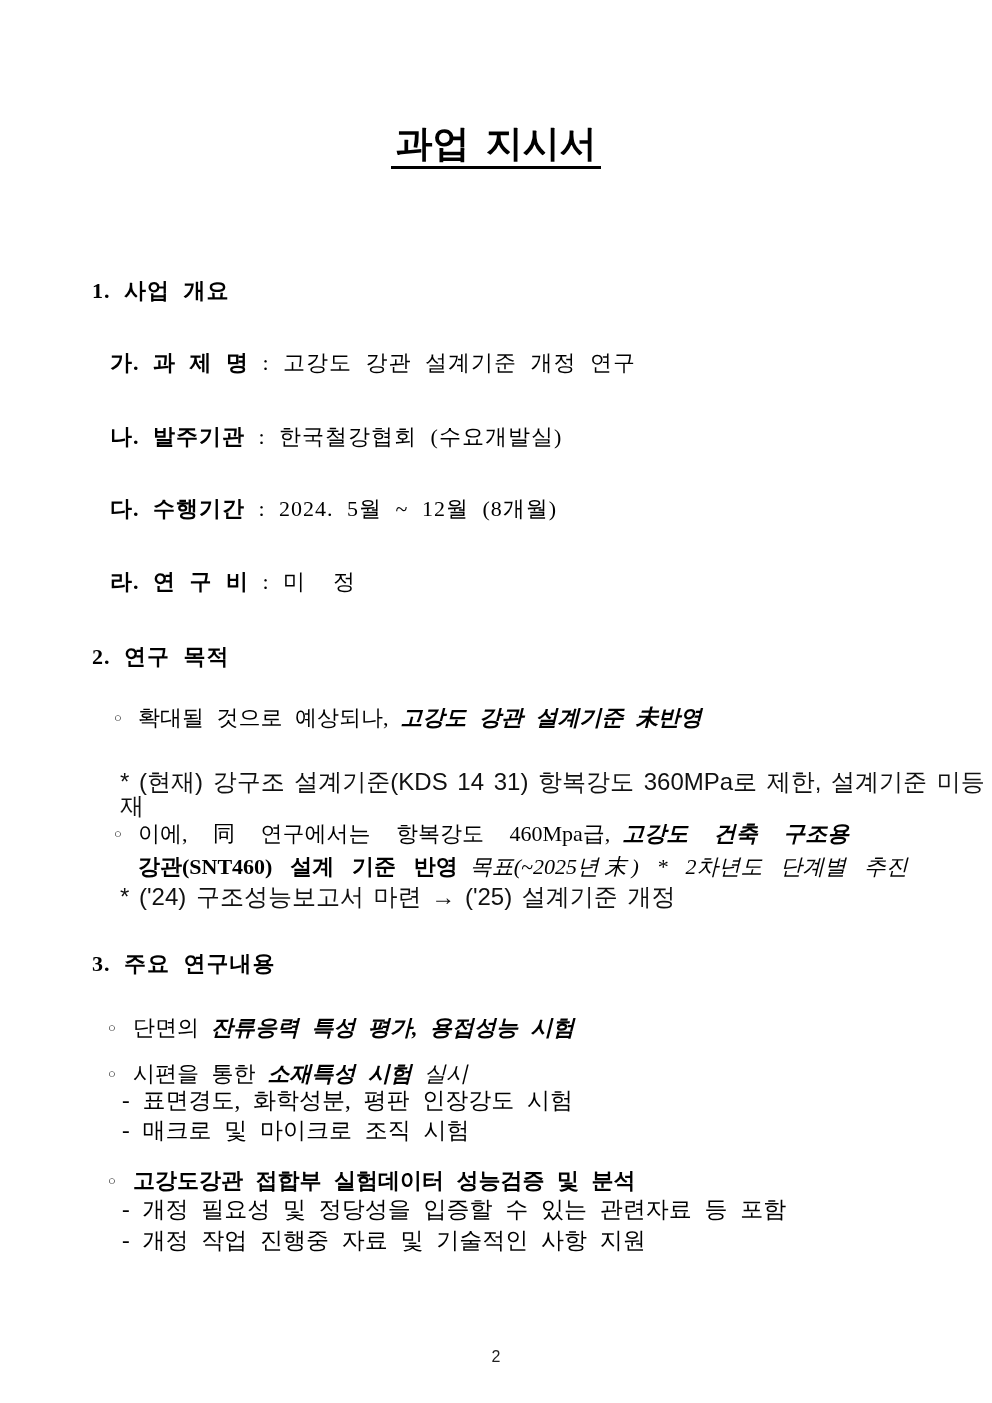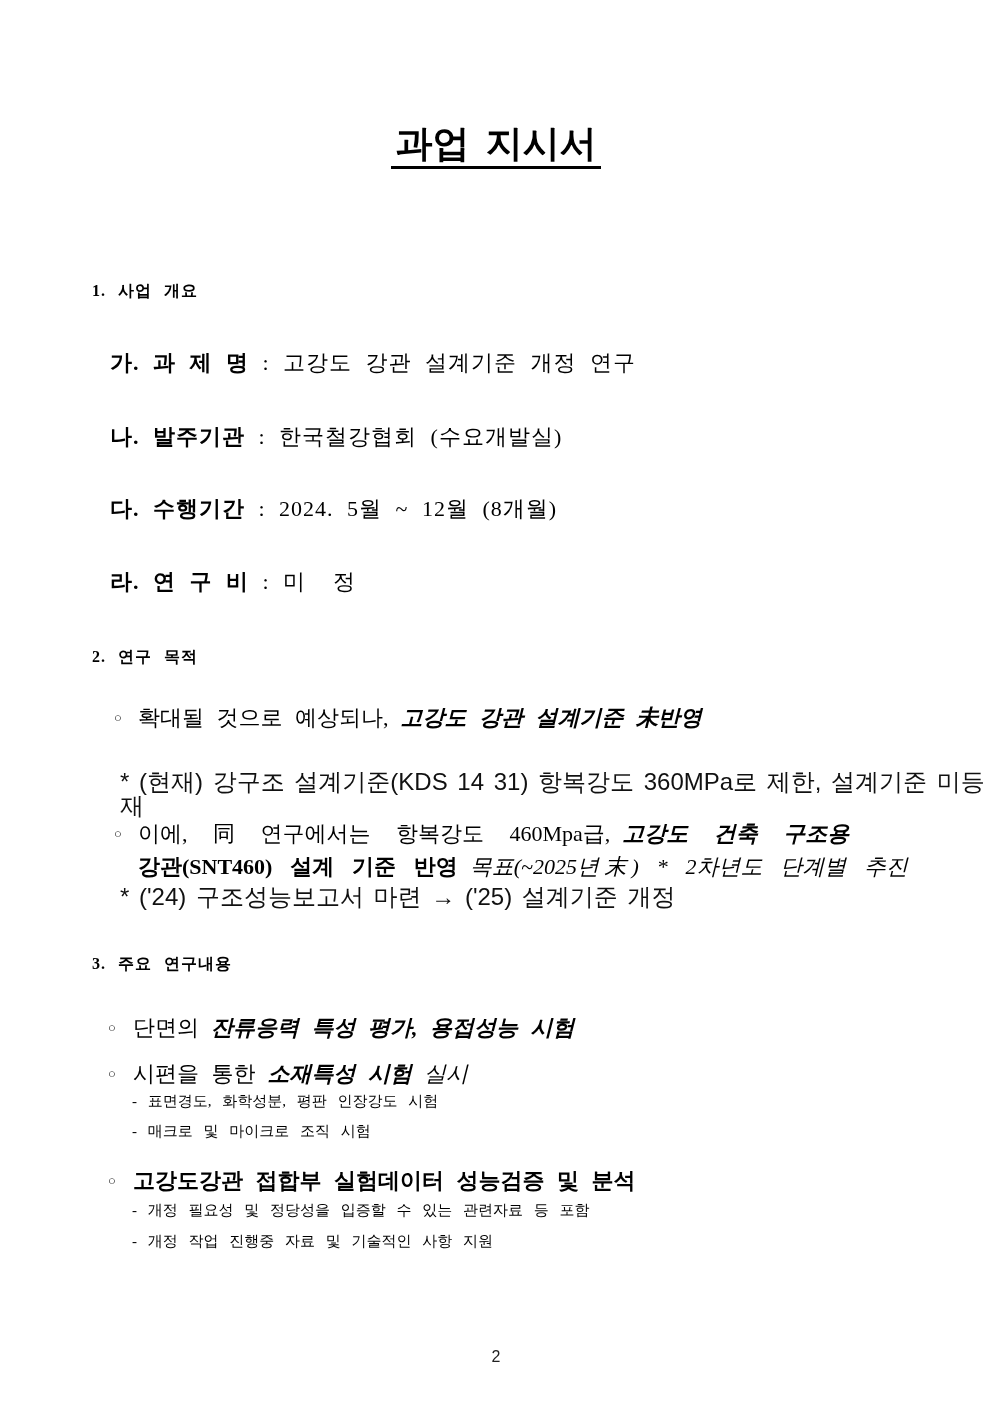--- a/index.html
+++ b/index.html
@@ -12,21 +12,21 @@
     font-family:"Liberation Serif","DejaVu Serif",serif;
     word-spacing:7px;
     overflow:hidden;
   }
   .abs{position:absolute;}
   
   .doc-title{top:122px;left:0;width:100%;text-align:center;
     font-size:37px;font-weight:bold;line-height:44px;}
   .doc-title .underline{border-bottom:3px solid #000;padding:0 4px 2px 4px;}
   
-  .heading{font-size:16px;font-weight:bold;letter-spacing:1px;line-height:33px;left:92px;}
+  .heading{font-size:22px;font-weight:bold;letter-spacing:1px;line-height:33px;left:92px;}
   .h1{top:274px;}  .h2{top:640px;}  .h3{top:947px;}
   
   .item{left:110px;font-size:22px;line-height:33px;letter-spacing:1px;}
   .item .label{font-weight:bold;}
   .item .value{white-space:pre-wrap;}
   .i-ga{top:346px;} .i-na{top:420px;} .i-da{top:492px;} .i-ra{top:565px;}
   
   .bullet{display:flex;font-size:22px;line-height:33px;}
   .bullet .marker{flex:none;font-size:13px;line-height:33px;}
   .s2b{left:114px;width:794px;}
@@ -38,21 +38,21 @@
   .s3b1{top:1011px;} .s3b2{top:1057px;} .s3b3{top:1164px;}
   .bold{font-weight:bold;}
   .ml{margin-left:12px;font-style:italic;}
   .just{text-align:justify;text-align-last:justify;}
   .wide{word-spacing:20px;}
   
   .note{left:120px;font-family:"Liberation Sans","DejaVu Sans",sans-serif;
     font-size:24px;line-height:24px;word-spacing:3px;color:#111;}
   .note1{top:770px;} .note2{top:885px;}
   
-  .dash{left:132px;font-size:15px;line-height:30px;}
+  .dash{left:122px;font-size:23px;line-height:30px;}
   .d1{top:1086px;} .d2{top:1116px;} .d3{top:1195px;} .d4{top:1226px;}
   
   .page-number{top:1348px;left:0;width:100%;text-align:center;
     font-family:"Liberation Sans","DejaVu Sans",sans-serif;font-size:16px;color:#222;}
 </style>
 </head>
 <body>
 
 <div class="page">
 

